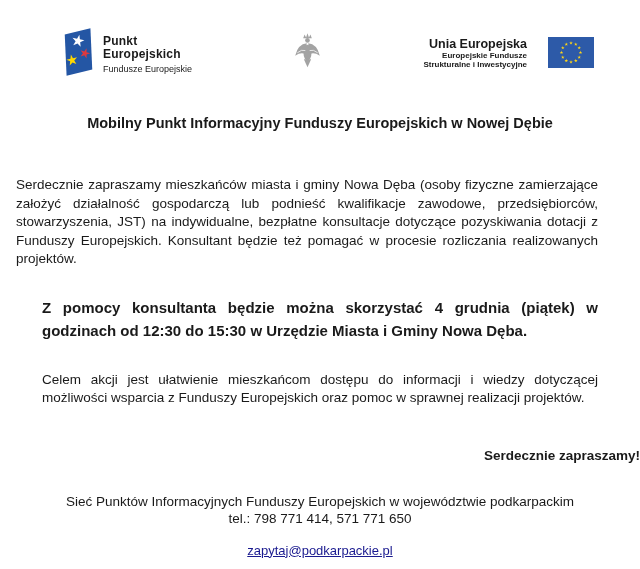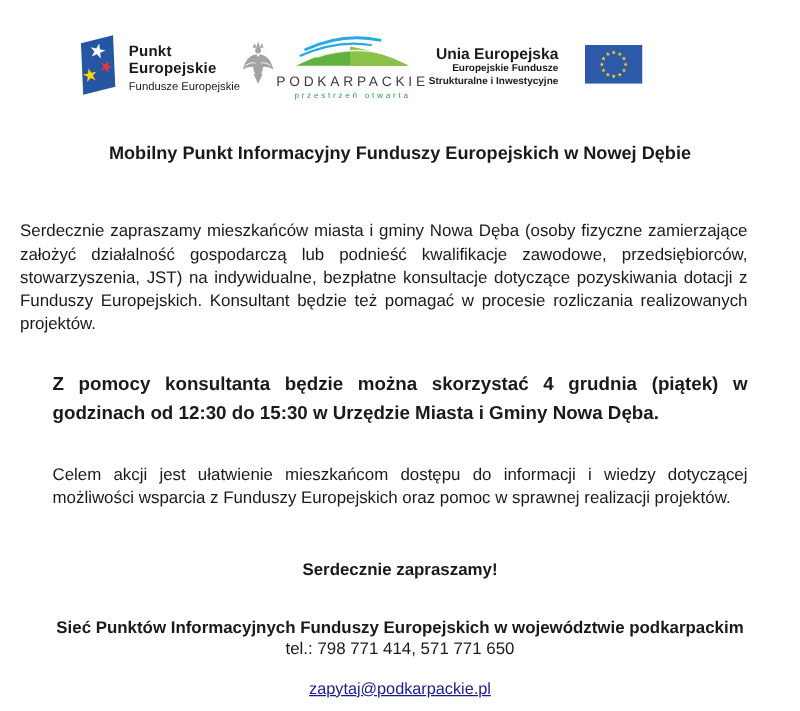--- a/index.html
+++ b/index.html
@@ -2,21 +2,21 @@
 <html style="--text: #1a1a1a; --link: #1a1a8f; --eu-blue: #2d5aa8; --eu-star: #ffd617; --fe-flag-blue: #2456a4; --fe-star-white: #ffffff; --fe-star-yellow: #ffd800; --fe-star-red: #e0393e; --podkarpackie-green: #62b13e; --podkarpackie-green-light: #8ac24a; --podkarpackie-blue: #2aa9e0; --podkarpackie-text: #3d3d3c; --podkarpackie-tagline: #35a146; --eagle-gray: #a3a3a3; --ministry-text: #6e6e6e;"><head>
 <meta charset="utf-8">
 <style>
   html,body { margin:0; padding:0; }
   body {
     width:640px; height:569px; background:#ffffff; overflow:hidden;
     font-family:"Liberation Sans", sans-serif; color:var(--text,#1a1a1a);
   }
   
   .logos {
-    display:flex; align-items:center; 
+    display:flex; align-items:center; justify-content:space-between;
     margin:20px 46px 0 62px; height:68px;
   }
   .logo { display:flex; align-items:center; }
   .pi { gap:8px; }
   .pi-l1 { font-weight:bold; font-size:12px; line-height:13px; letter-spacing:.2px; }
   .pi-sub { font-size:9px; margin-top:3px; }
   .min { gap:7px; }
   .min-text {
     font-family:"Liberation Serif", serif; font-size:8.5px; line-height:10.5px;
     color:var(--ministry-text,#6e6e6e); letter-spacing:.6px;
@@ -29,23 +29,23 @@
   .eu-title { font-weight:bold; font-size:12.5px; line-height:14px; }
   .eu-sub   { font-weight:bold; font-size:8px; line-height:9.5px; }
   
   .title {
     text-align:center; font-weight:bold; font-size:14.5px; margin:27px 42px 4px 42px;
   }
   .paragraph { margin:0 42px; font-size:13.5px; line-height:18.5px; text-align:justify; }
   .intro    { margin-top:45px;margin-left:16px; }
   .schedule { margin-top:27px; font-weight:bold; font-size:15px; line-height:23px; }
   .goal     { margin-top:29px; }
-  .closing  { margin-top:40px; text-align:center; font-weight:bold; font-size:13.5px; }
+  .closing  { margin-top:40px; text-align:right; font-weight:bold; font-size:13.5px; }
   .footer   { margin-top:30px; text-align:center; font-size:13.5px; line-height:17.5px; }
-  .bold     { font-weight:bold; }
+  .bold     { font-weight:normal; }
   .links    { margin-top:14px; text-align:center; font-size:13px; line-height:17px; }
   .links a  { color:var(--link,#1a1a8f); text-decoration:underline; display:block; }
 </style>
 </head>
 <body>
 
 <div class="logos">
 
   <div class="logo pi">
     <span>
@@ -54,21 +54,21 @@
           <polygon id="st5" points="0,-1 0.2245,-0.309 0.951,-0.309 0.3633,0.118 0.5878,0.809 0,0.382 -0.5878,0.809 -0.3633,0.118 -0.951,-0.309 -0.2245,-0.309"></polygon>
         </defs>
         <polygon points="3,7 31,0 33,45 5,52" style="fill:var(--fe-flag-blue,#2456a4)"></polygon>
         <use href="#st5" transform="translate(17.5,14) scale(7) rotate(12)" style="fill:var(--fe-star-white,#ffffff)"></use>
         <use href="#st5" transform="translate(11,35) scale(6.3) rotate(-12)" style="fill:var(--fe-star-yellow,#ffd800)"></use>
         <use href="#st5" transform="translate(25,27.5) scale(5.8) rotate(18)" style="fill:var(--fe-star-red,#e0393e)"></use>
       </svg>
     </span>
     <div>
       <div class="pi-l1">Punkt</div>
-      <div class="pi-l1">Europejskie</div>
+      <div class="pi-l1">Europejskich</div>
       <div class="pi-sub">Fundusze Europejskie</div>
     </div>
   </div>
 
   <div class="logo min">
     <span>
       <svg width="29" height="38" viewBox="0 0 40 52">
         <g style="fill:var(--eagle-gray,#a3a3a3)">
           <polygon points="14,7 16,2 18,6 20,0 22,6 24,2 26,7"></polygon>
           <circle cx="20" cy="10" r="3.2"></circle>
@@ -76,33 +76,20 @@
           <path d="M19,14 Q7,15 3,31 Q11,26 17,29 Z"></path>
           <path d="M21,14 Q33,15 37,31 Q29,26 23,29 Z"></path>
           <ellipse cx="20" cy="27" rx="5.5" ry="11"></ellipse>
           <polygon points="15,36 25,36 20,47"></polygon>
         </g>
         <path d="M6,27 Q12,22 17,24 M34,27 Q28,22 23,24" stroke="#ffffff" fill="none" stroke-width="1"></path>
       </svg>
     </span>
   </div>
 
-  <div class="logo podk">
-    <span>
-      <svg width="96" height="26" viewBox="0 0 100 26">
-        <path d="M3,25 Q50,0 97,25 Z" style="fill:var(--podkarpackie-green,#62b13e)"></path>
-        <path d="M48,9 Q72,13 97,25 L48,25 Z" style="fill:var(--podkarpackie-green-light,#8ac24a)"></path>
-        <path d="M10,12 Q42,-3 74,4" style="stroke:var(--podkarpackie-blue,#2aa9e0)" stroke-width="2.4" fill="none"></path>
-        <path d="M6,17 Q38,3 66,8" style="stroke:var(--podkarpackie-blue,#2aa9e0)" stroke-width="1.8" fill="none"></path>
-        <path d="M20,18 Q50,8 80,16" stroke="#ffffff" stroke-width="1.2" fill="none" opacity="0.8"></path>
-      </svg>
-    </span>
-    <div class="podk-name">PODKARPACKIE</div>
-    <div class="podk-tag">przestrzeń otwarta</div>
-  </div>
 
   <div class="logo eu">
     <div class="eu-text">
       <div class="eu-title">Unia Europejska</div>
       <div class="eu-sub">Europejskie Fundusze</div>
       <div class="eu-sub">Strukturalne i Inwestycyjne</div>
     </div>
     <span>
       <svg width="46" height="31" viewBox="0 0 46 31">
         <defs>

